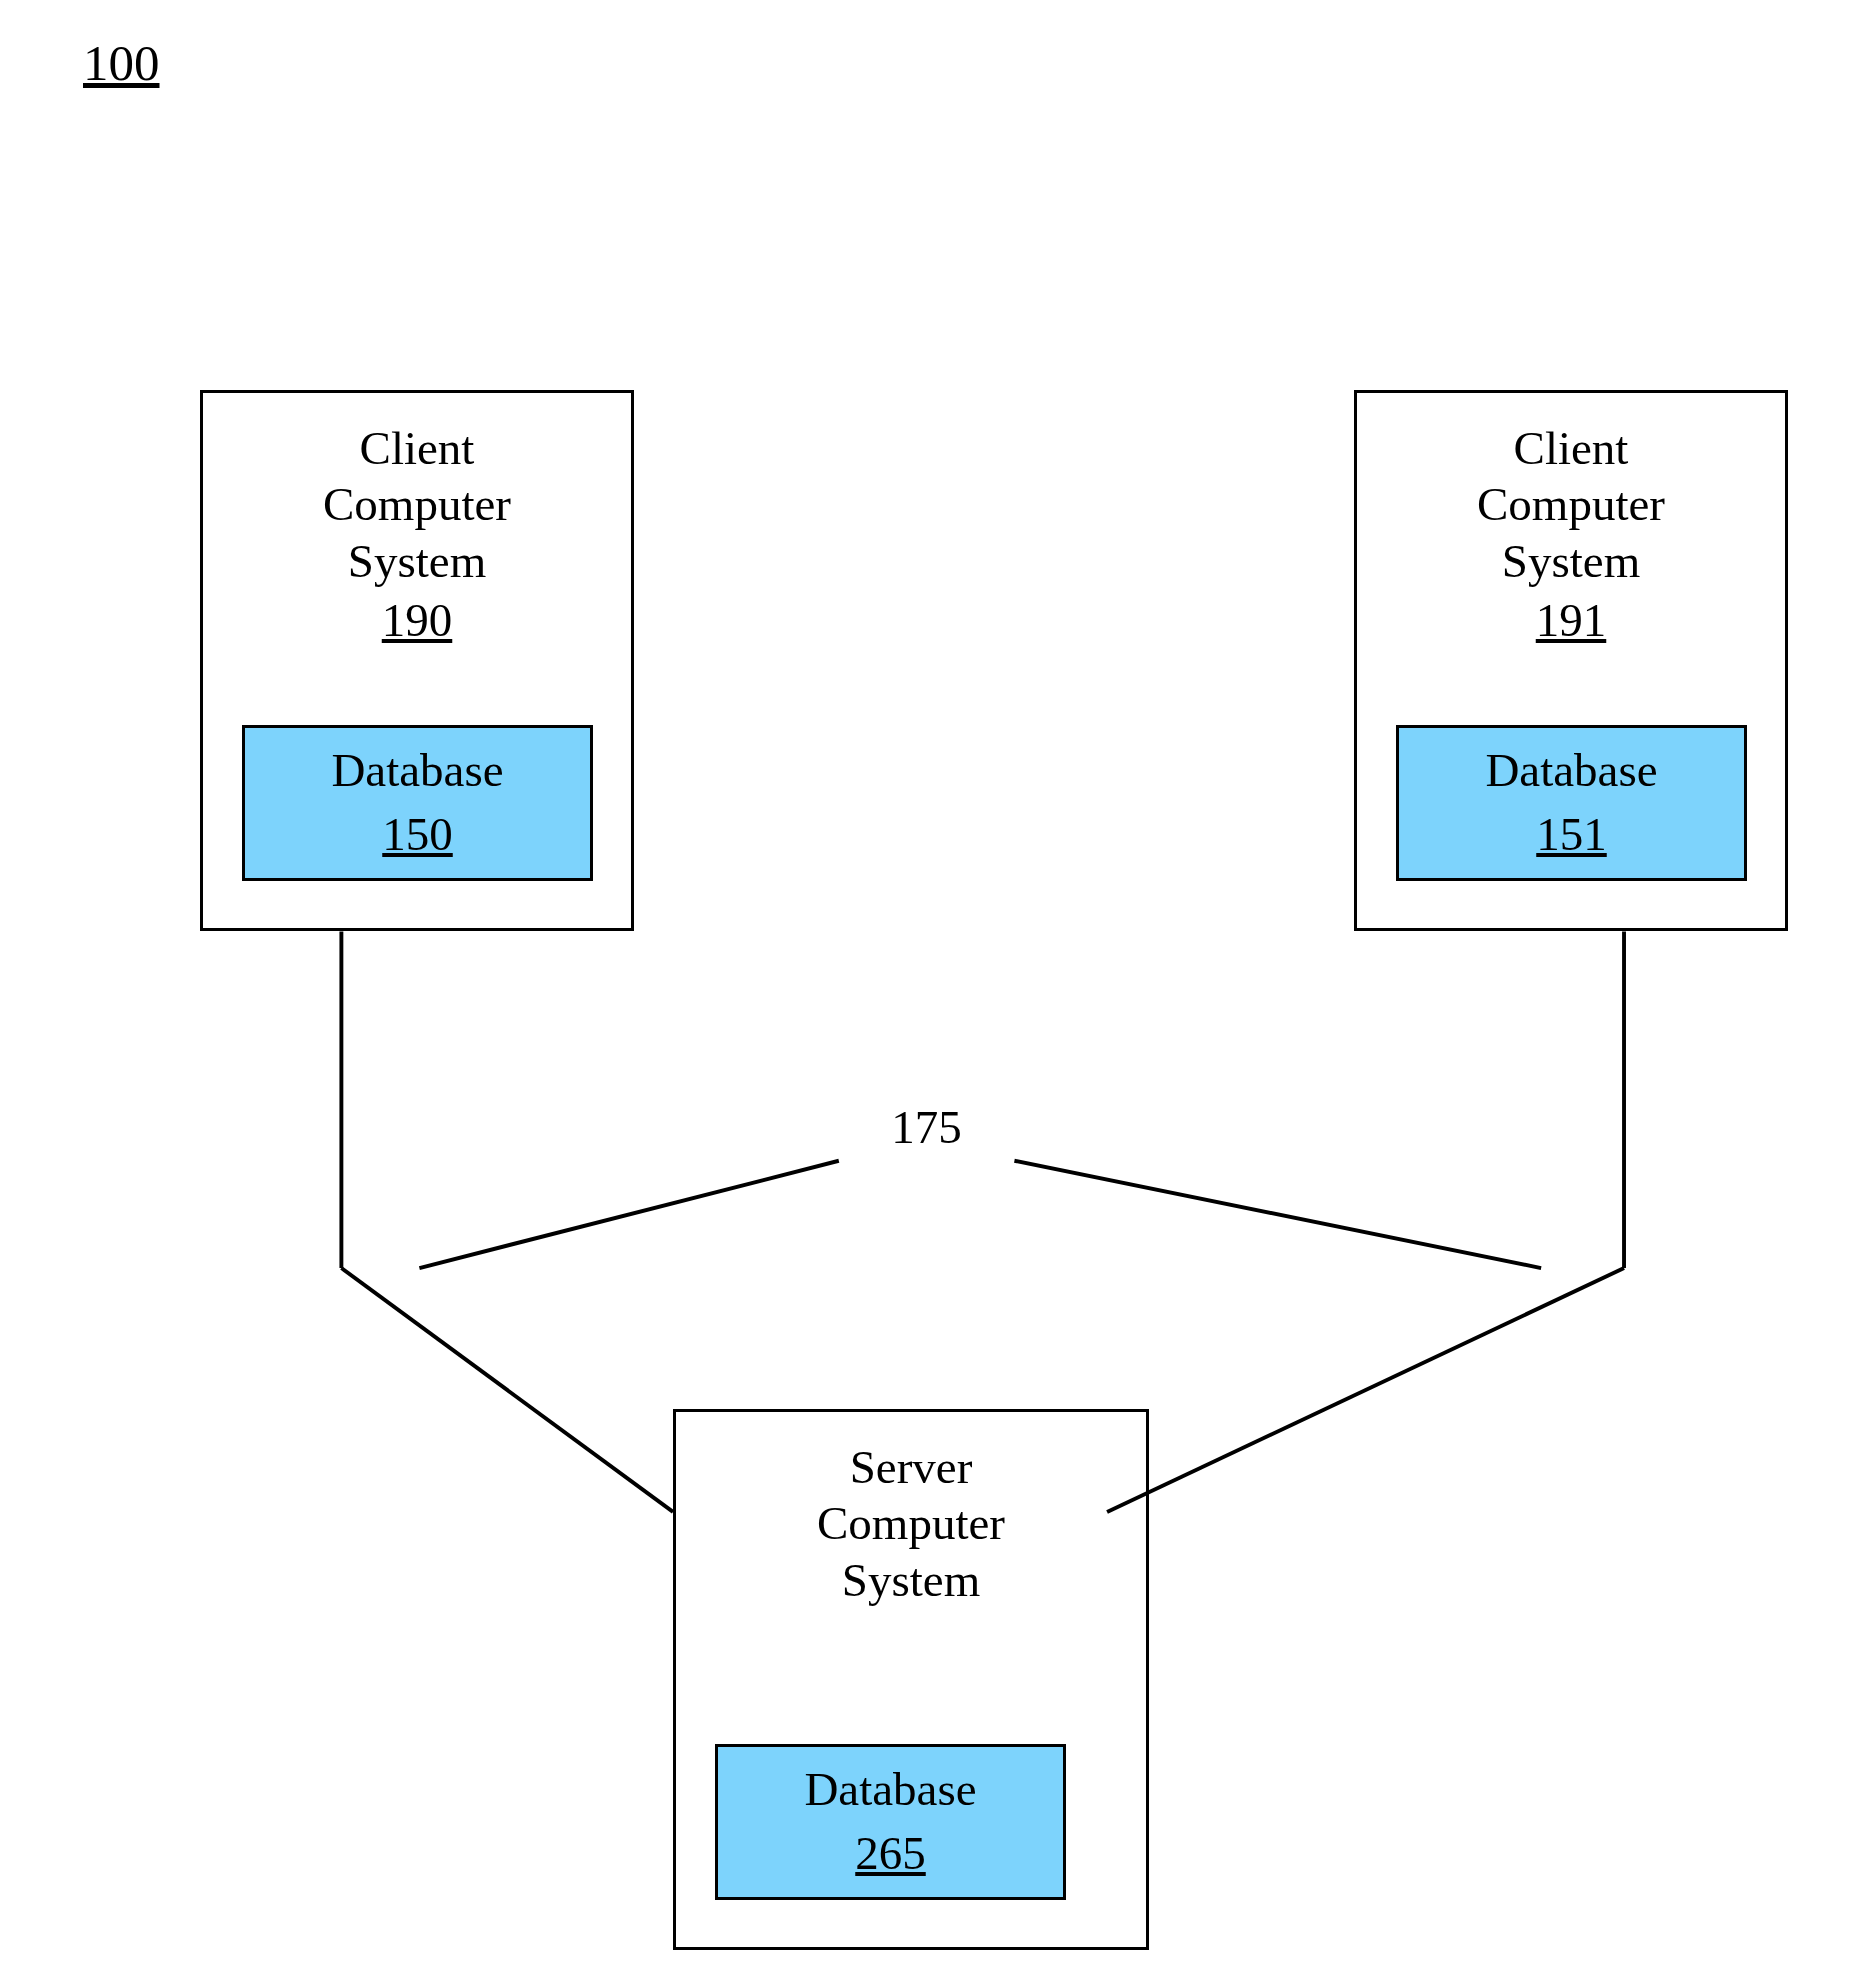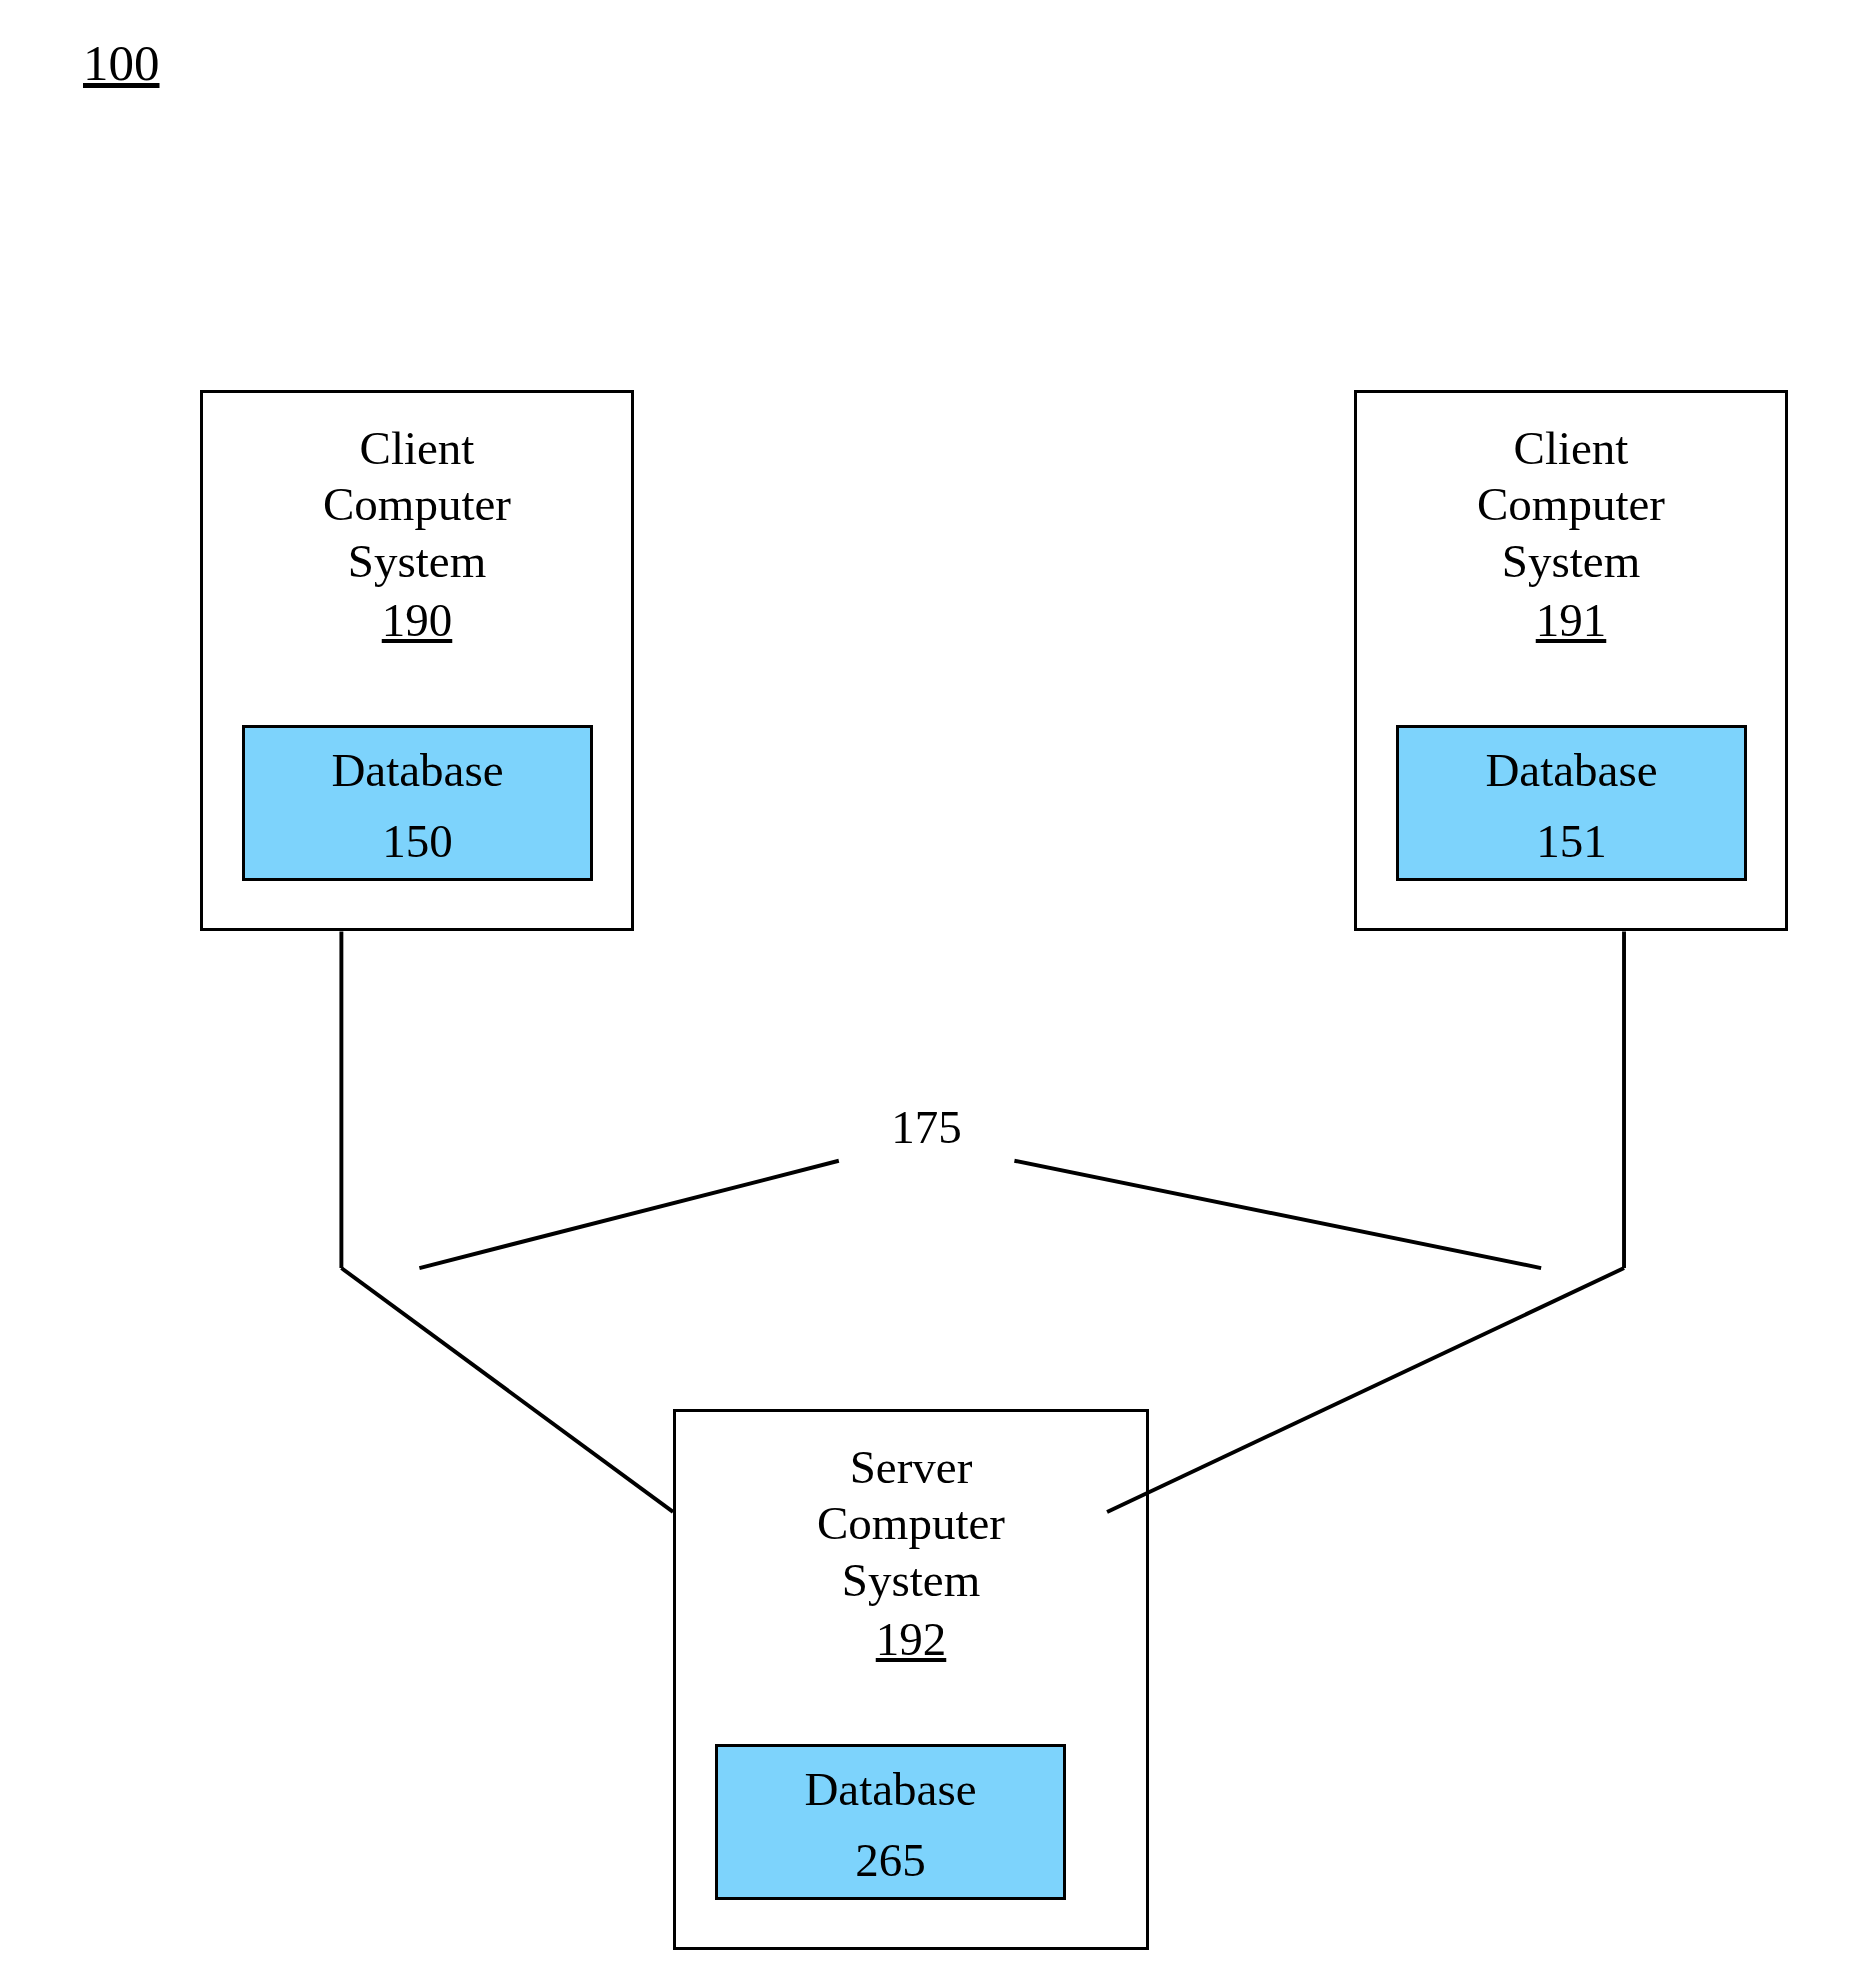--- a/index.html
+++ b/index.html
@@ -40,21 +40,22 @@
     text-align: center;
     box-sizing: border-box;
   }
   .inner-box .db-label {
     font-size: 47px;
     line-height: 1.2;
     margin-top: 13.7px;
   }
   .inner-box .db-ref {
     font-size: 47px;
-    margin-top: 16px;
+    text-decoration: underline;
+    margin-top: 9px;
   }
   .comm-label {
     position: absolute;
     font-size: 47px;
     text-align: center;
     line-height: 1.25;
   }
   svg.lines {
     position: absolute;
     left: 0;
@@ -98,21 +99,20 @@
     <div class="db-ref">151</div>
   </div>
 </div>
 
 <div class="box" style="left:673px; top:1409px; width:476px; height:541px;">
   <div class="title">
     <span>Server</span><br>
     <span>Computer</span><br>
     <span>System</span>
   </div>
-  <div class="refnum">192</div>
   <div class="inner-box" style="left:39px; top:332px; width:351px; height:156px;">
     <div class="db-label">Database</div>
     <div class="db-ref">265</div>
   </div>
 </div>
 
 <div class="comm-label" style="left:673px; top:1039px; width:507px;">
   <br>
   <span>175</span>
 </div>

